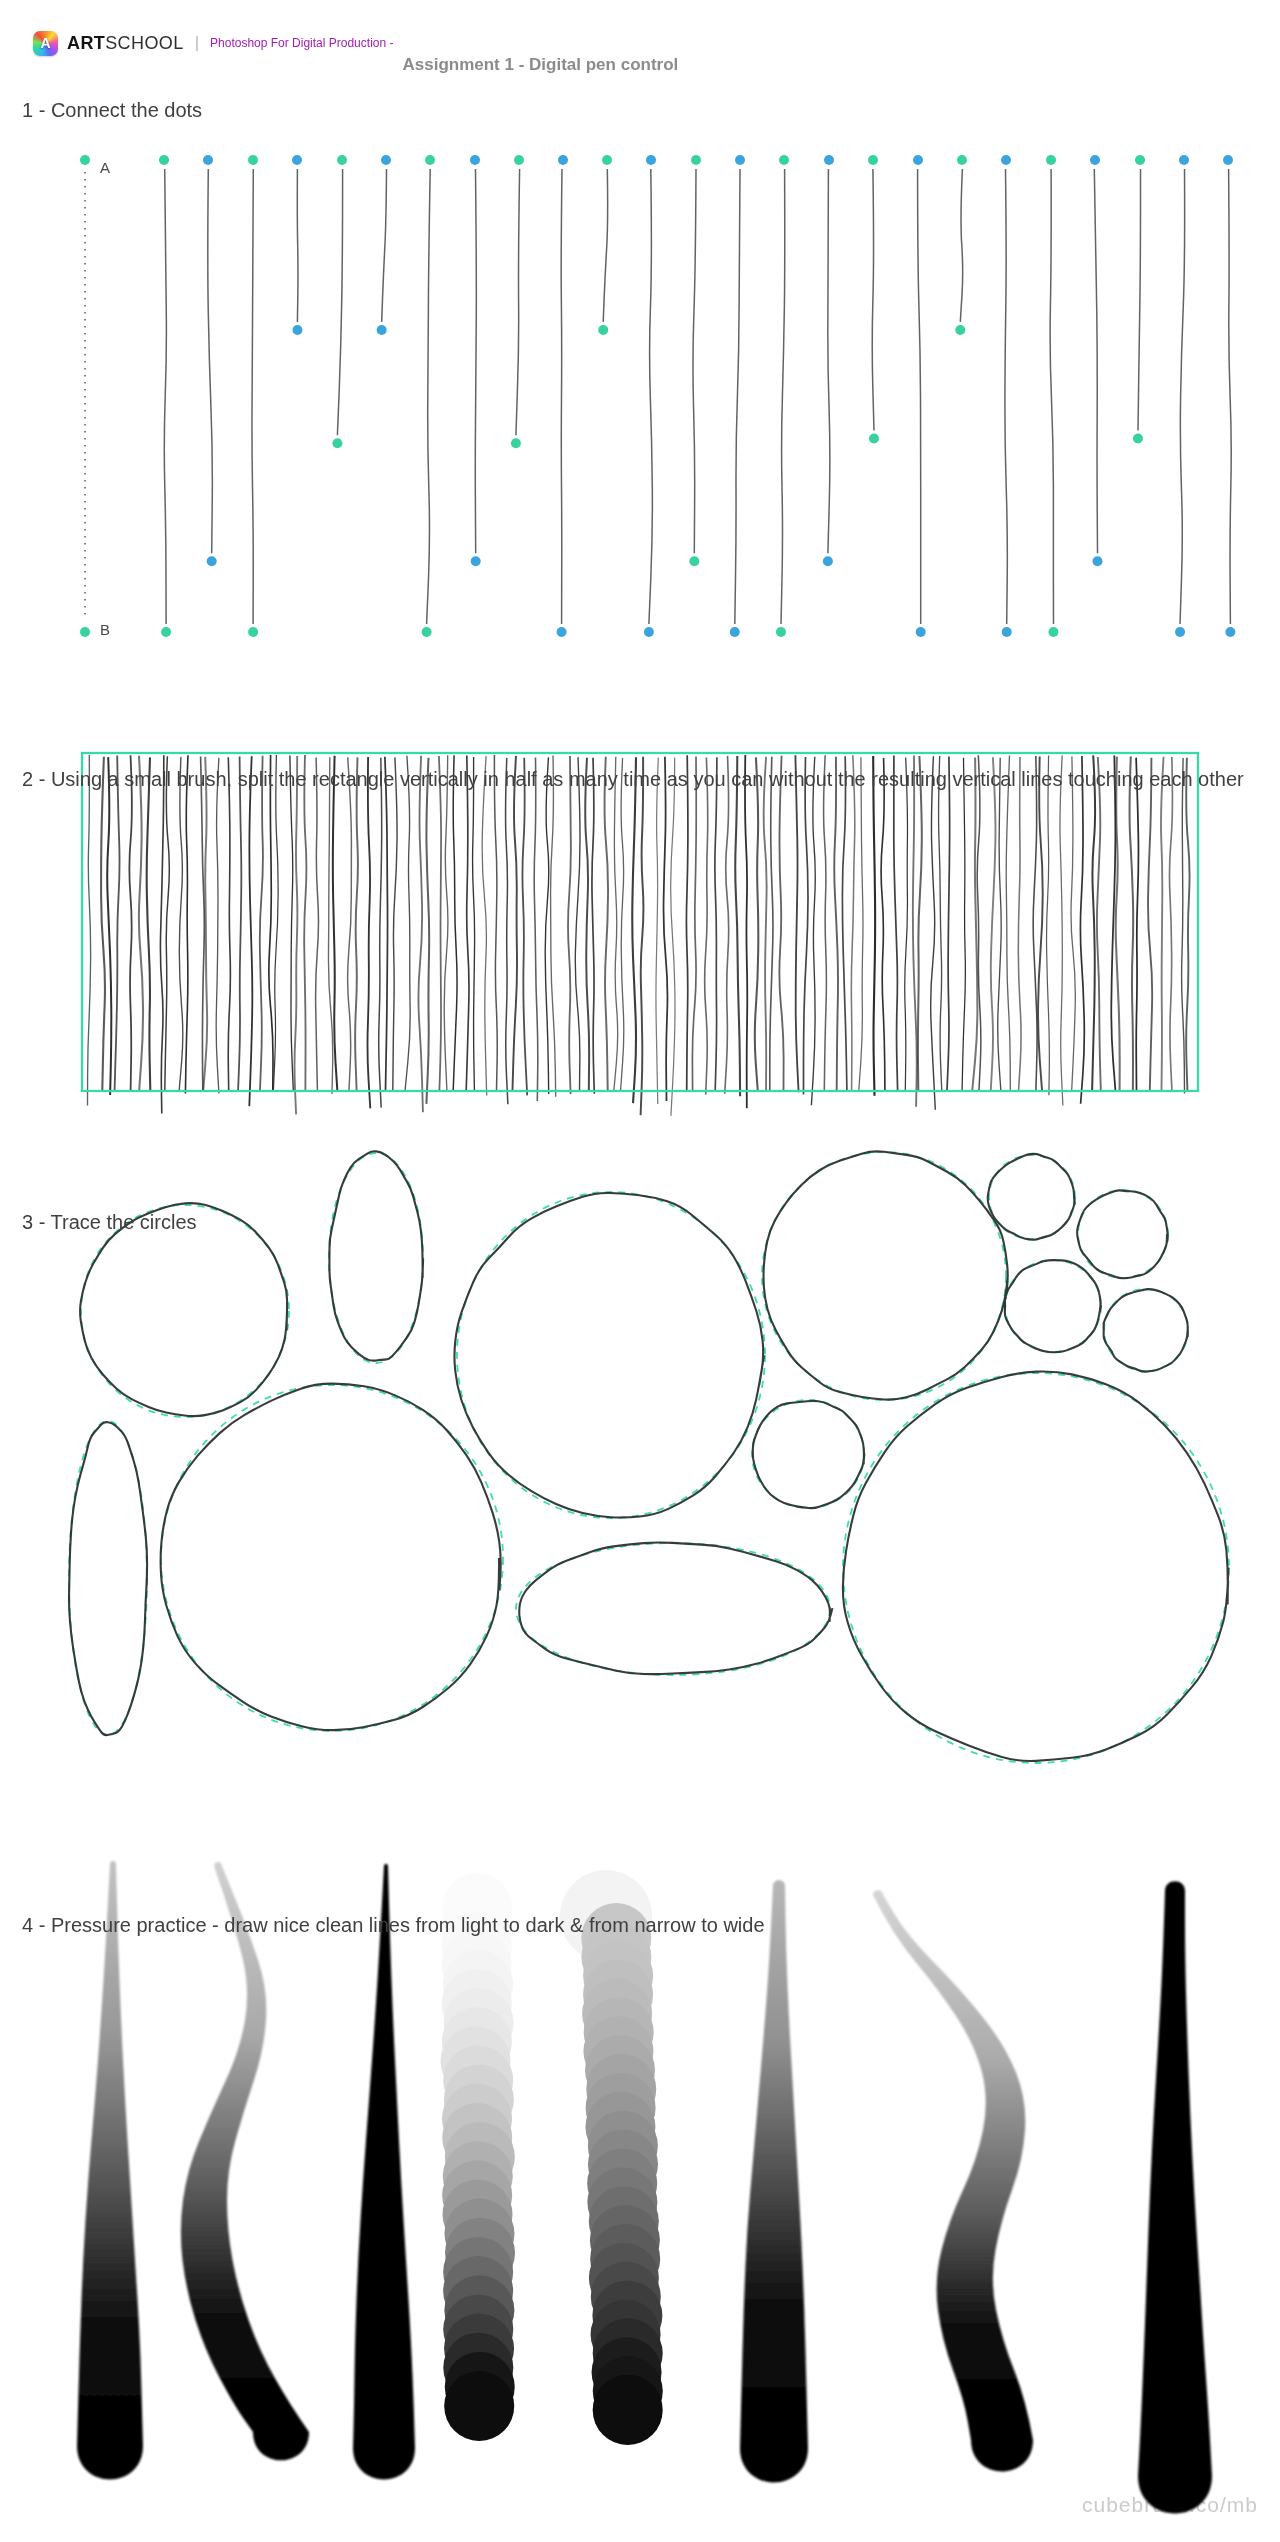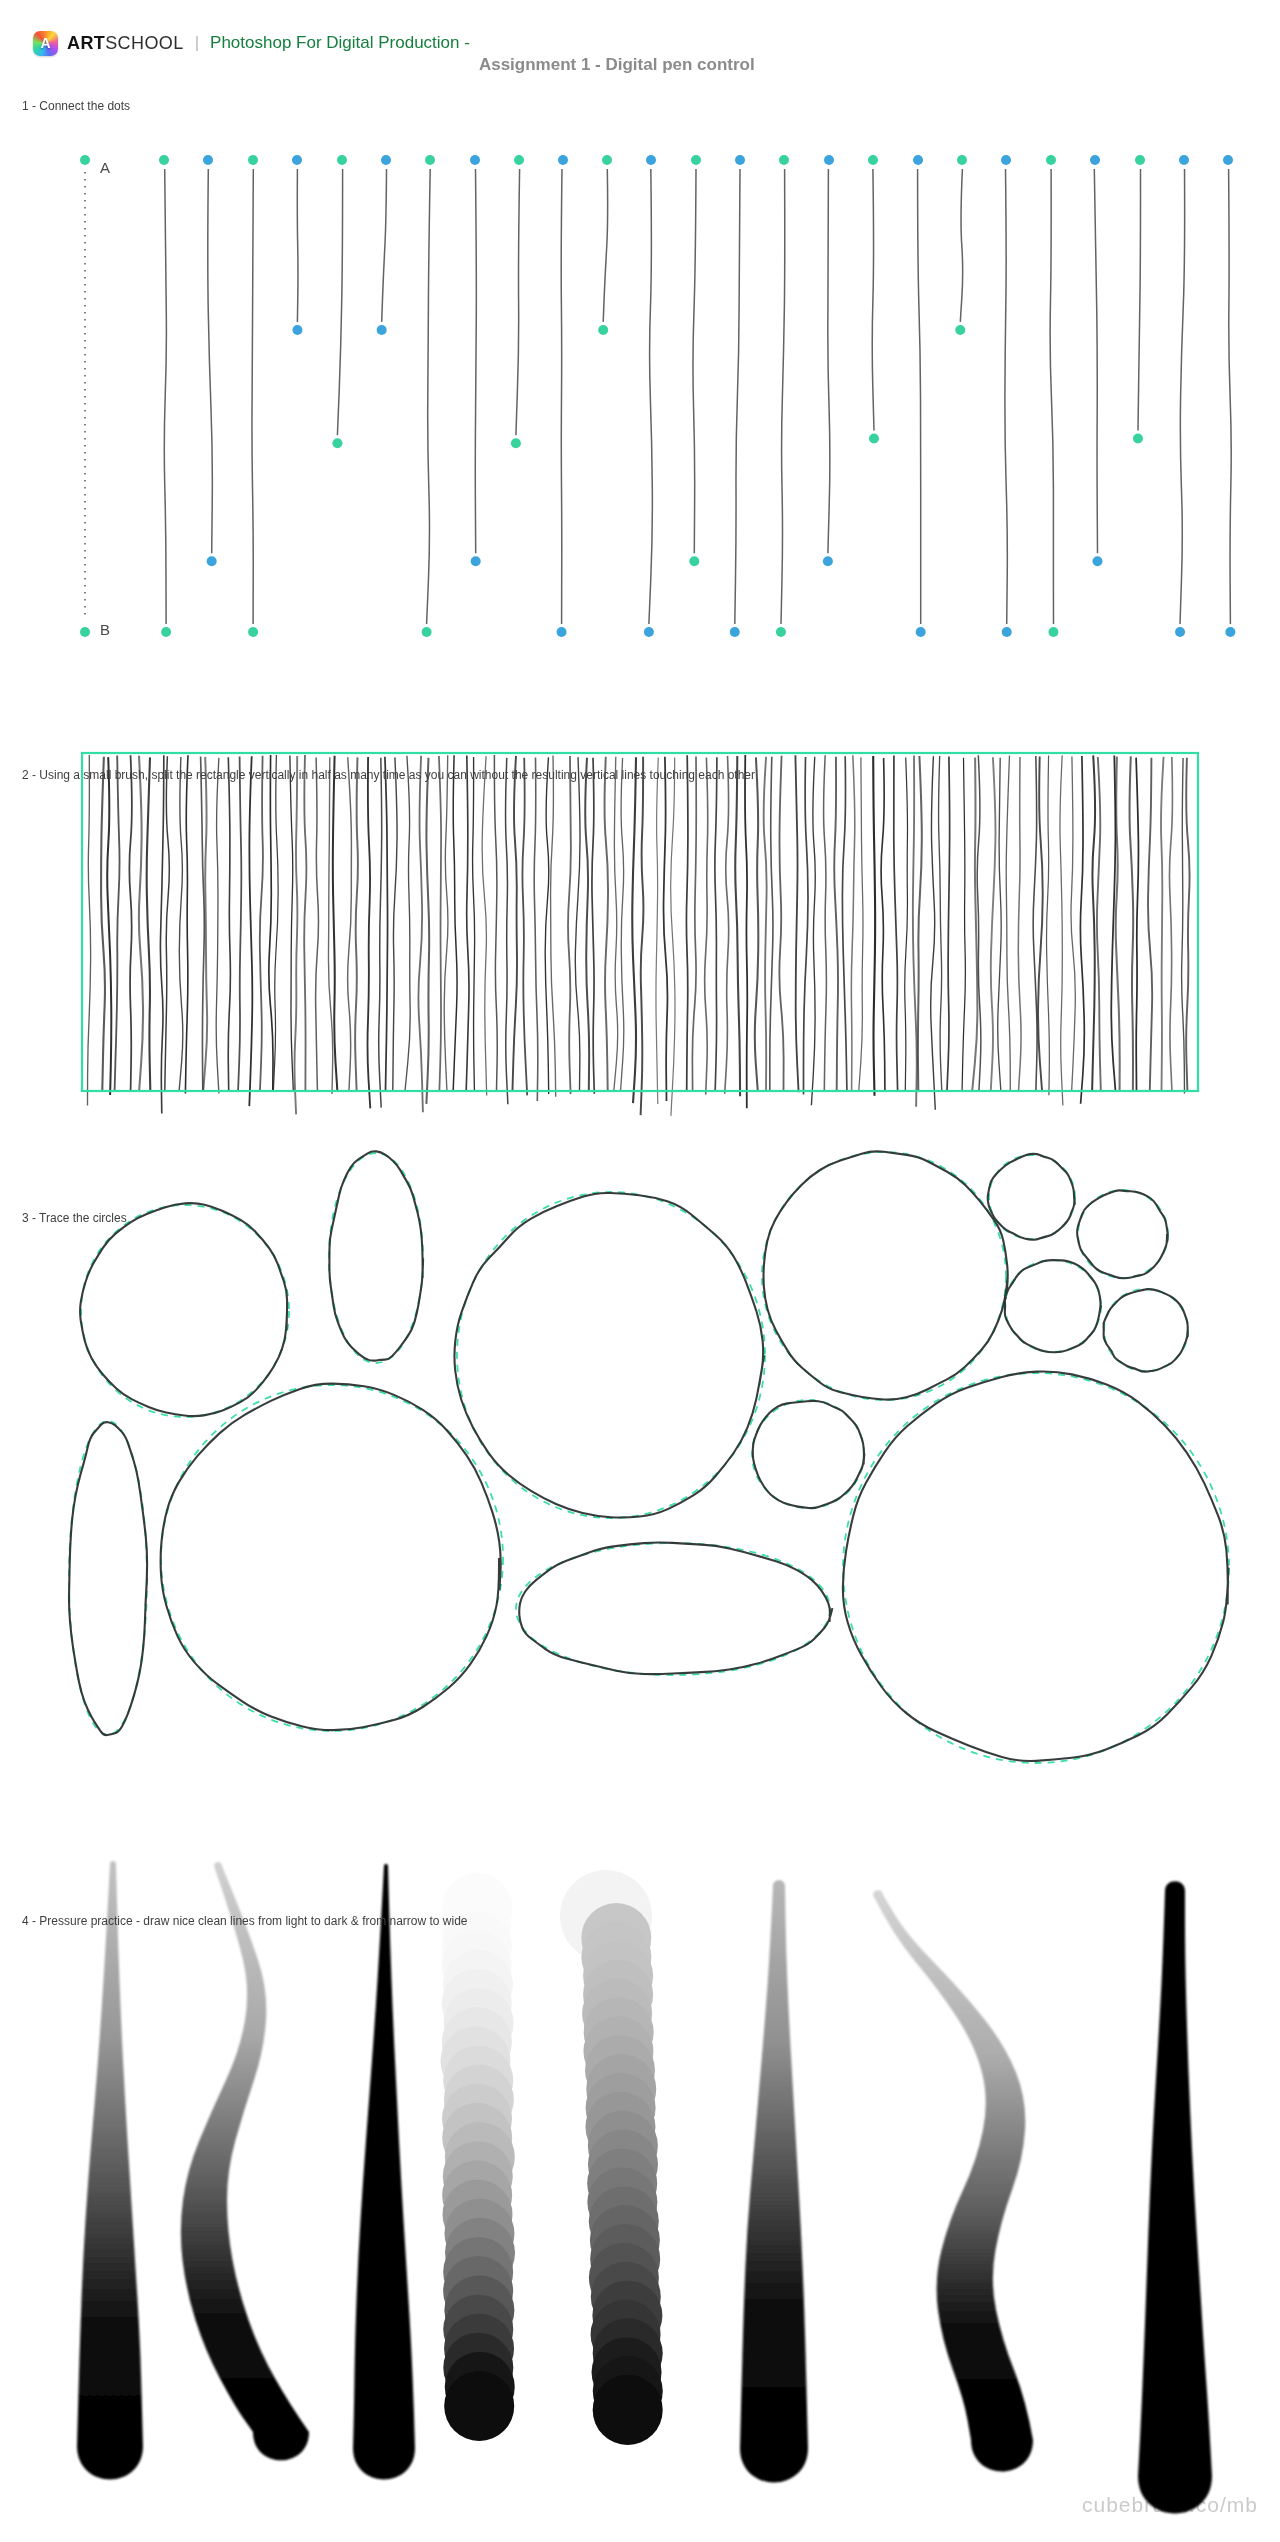--- a/index.html
+++ b/index.html
@@ -8,23 +8,23 @@
   #art{position:absolute;left:0;top:0;}
   .header{position:absolute;left:33px;top:30px;height:26px;display:flex;align-items:center;gap:9px;white-space:nowrap;}
   .logo{width:25px;height:25px;border-radius:7px;position:relative;flex:0 0 auto;
         background:conic-gradient(from -40deg,#f4503c,#f98d2b,#fdd835,#f06292,#b14ef0,#5c6cf2,#35b8f0,#2fd6a4,#7ae05c,#f4503c);
         display:flex;align-items:center;justify-content:center;box-shadow:0 1px 2px rgba(0,0,0,.18);}
   .logo span{color:#ffffff;font-weight:bold;font-size:14px;text-shadow:0 1px 2px rgba(30,30,90,.55);}
   .brand{font-size:18px;letter-spacing:.4px;text-align:center;}
   .brand .b1{font-weight:bold;color:#141414;}
   .brand .b2{font-weight:400;color:#2f2f2f;}
   .sep{color:#b9b9b9;font-size:17px;margin:0 2px;}
-  .course{color:#15803d;font-size:17px;}
+  .course{color:#a21caf;font-size:12px;}
   .assign{color:#8b8b8b;font-size:17px;font-weight:bold;margin-top:44px;}
-  .sec-title{position:absolute;left:22px;font-size:12px;color:#3f3f3f;white-space:nowrap;}
+  .sec-title{position:absolute;left:22px;font-size:20px;color:#3f3f3f;white-space:nowrap;}
   .st1{top:99px;} .st2{top:768px;} .st3{top:1211px;} .st4{top:1914px;}
   .ab-label{position:absolute;font-size:15px;color:#4a4a4a;}
   .lblA{left:100px;top:159px;} .lblB{left:100px;top:621px;}
 </style>
 </head>
 <body>
 
 <div id="page">
 
   <svg id="art" width="1280" height="2542" viewBox="0 0 1280 2542">

